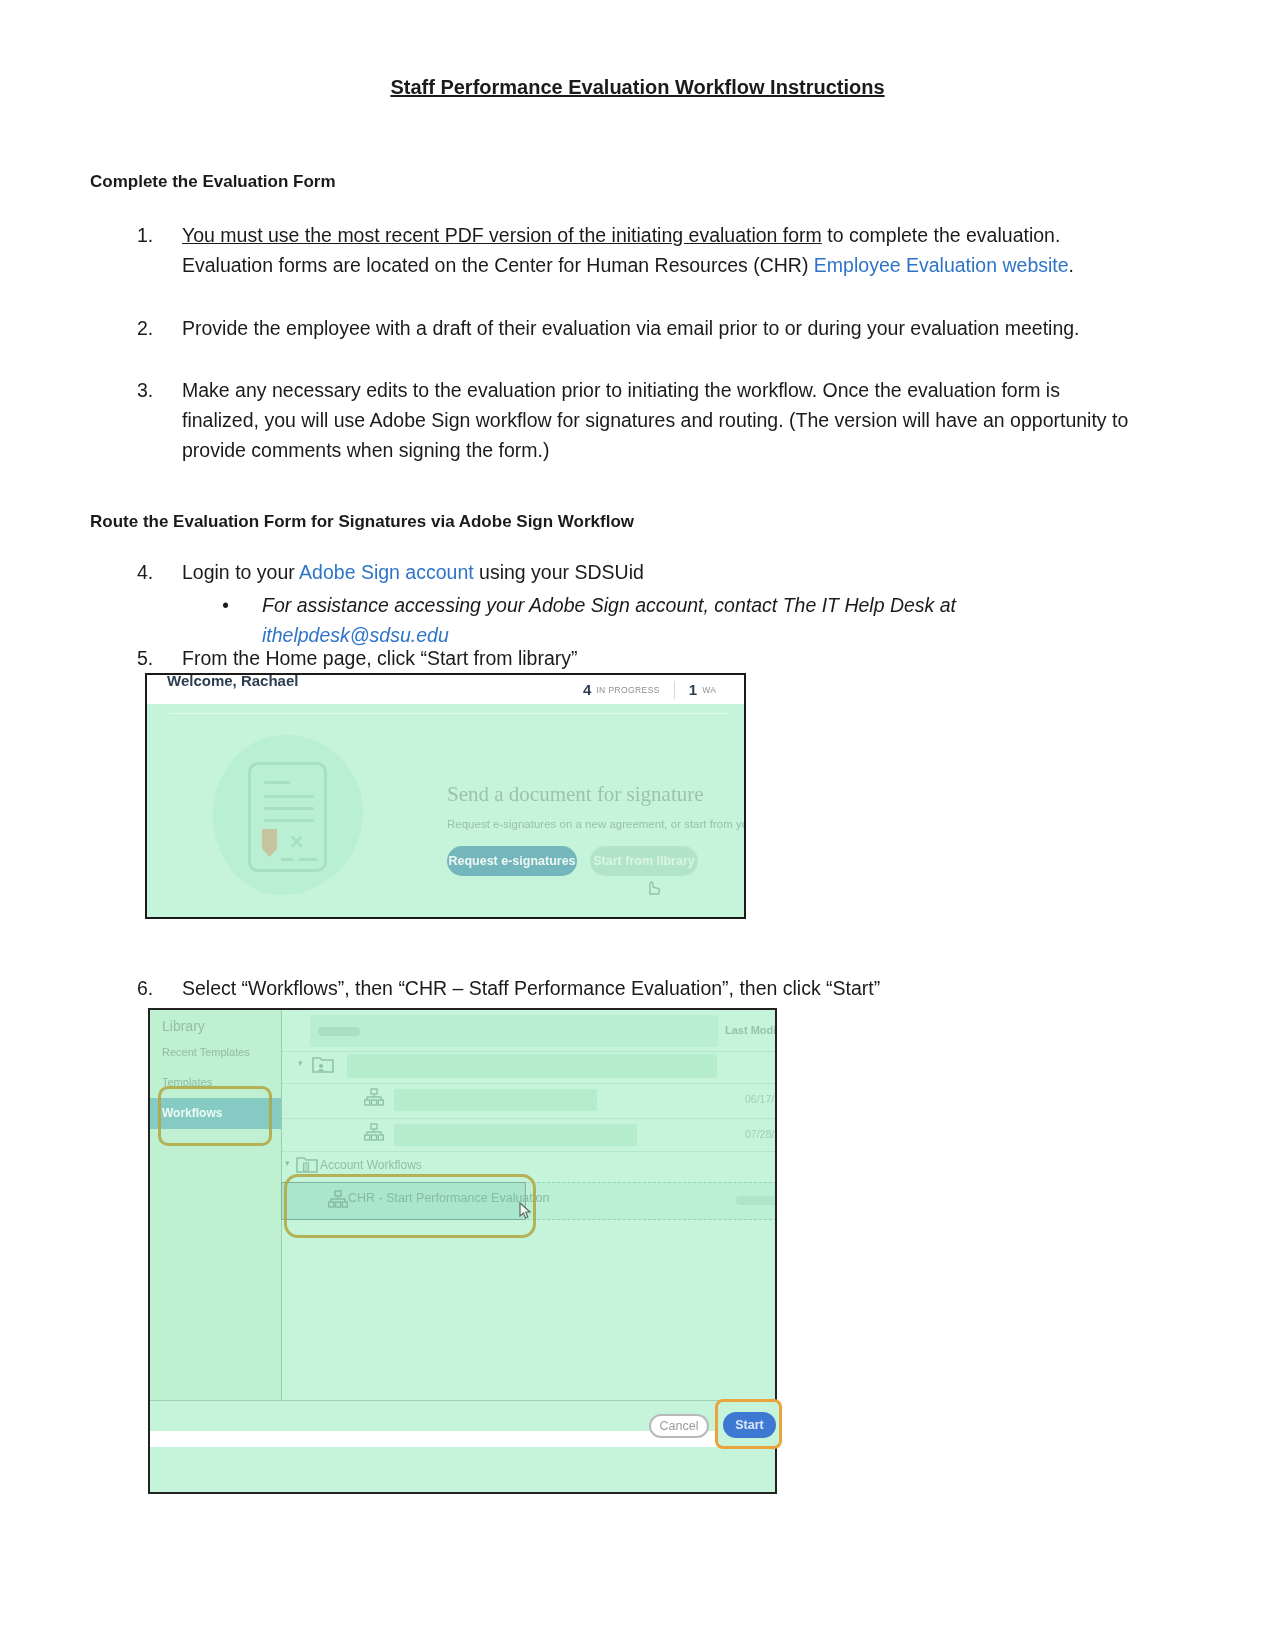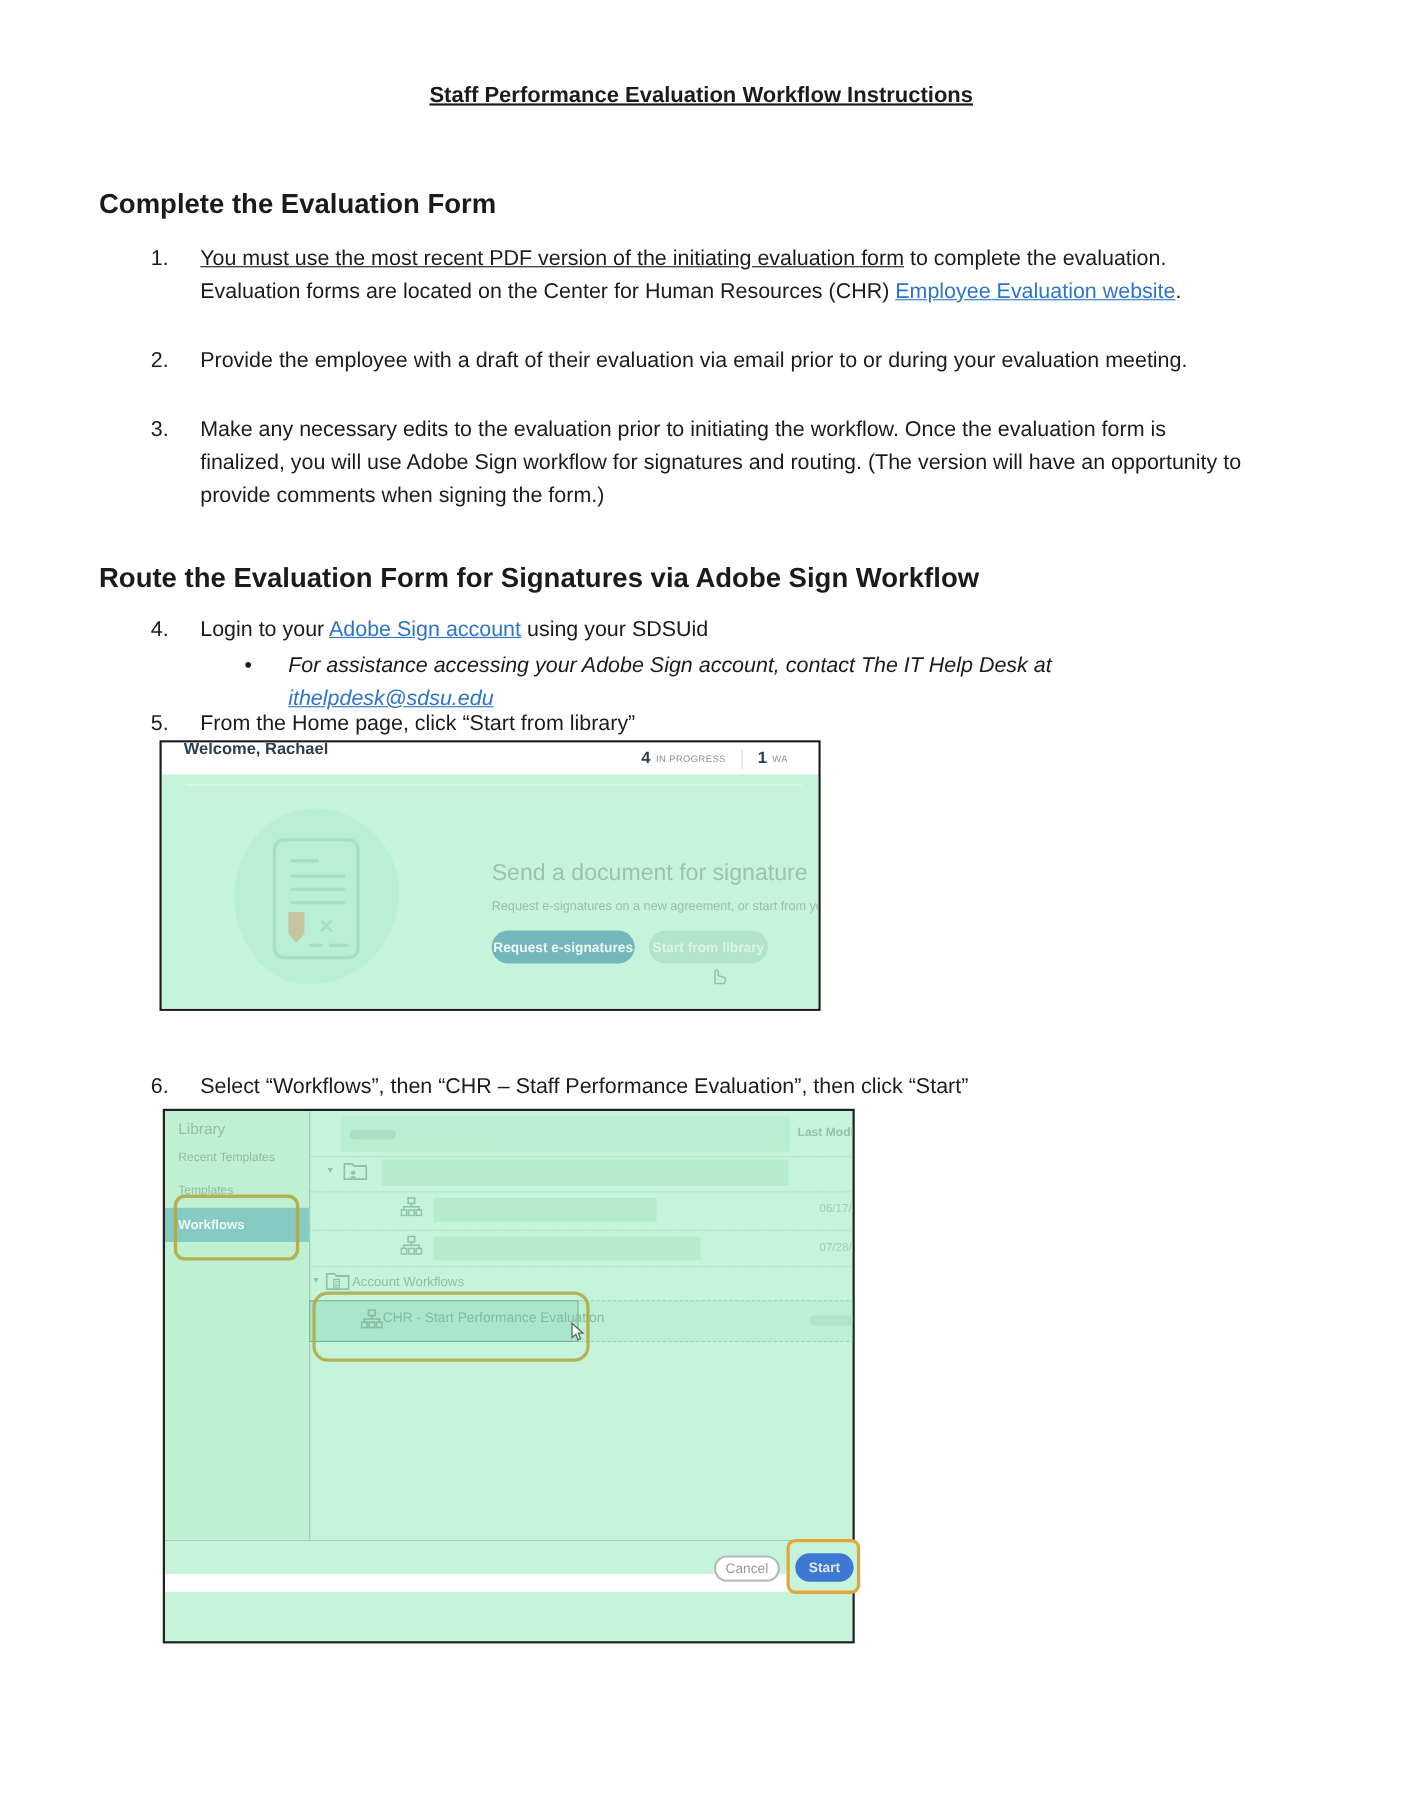--- a/index.html
+++ b/index.html
@@ -4,26 +4,26 @@
 <style>
   html,body{margin:0;padding:0;}
   body{
     width:1275px;height:1649px;position:relative;background:#ffffff;
     font-family:"Liberation Sans", sans-serif;color:#1b1b1b;overflow:hidden;
   }
   .abs{position:absolute;}
   
   .doc-title{top:76px;left:0;width:1275px;text-align:center;font-size:20px;font-weight:bold;}
   .doc-title span{text-decoration:underline;}
-  .sec-h{left:90px;font-size:25px;font-weight:bold;}
+  .sec-h{left:90px;font-size:17px;font-weight:bold;}
   .li{display:flex;font-size:19.5px;line-height:30px;}
   .li .num{width:45px;flex:none;}
   .li .txt{width:955px;}
   .u{text-decoration:underline;}
-  a.lnk{color:#2e74c9;text-decoration:underline;cursor:pointer;}
+  a.lnk{color:#2e74c9;cursor:pointer;}
   .it{font-style:italic;}
   
   .ss1{left:145px;top:673px;width:601px;height:246px;border:2px solid #1a1a1a;
        box-sizing:border-box;overflow:hidden;background:#ffffff;}
   .ss1-header{position:relative;height:29px;background:#ffffff;overflow:hidden;}
   .ss1-welcome{position:absolute;left:20px;top:-3px;font-size:15px;font-weight:bold;color:#2c3f52;}
   .ss1-stats{position:absolute;left:436px;top:0;height:29px;display:flex;align-items:center;}
   .stat-num{font-size:15px;font-weight:bold;color:#2c3f52;}
   .stat-label{font-size:8.5px;color:#8a8f94;letter-spacing:.4px;margin-left:5px;}
   .stat-sep{width:1px;height:18px;background:#d8d8d8;margin:0 14px;}
@@ -31,21 +31,21 @@
   .ss1-topline{position:absolute;left:22px;top:9px;width:560px;height:1px;background:rgba(255,255,255,0.5);}
   .blob{position:absolute;left:66px;top:31px;width:150px;height:160px;background:#b9efd2;
         border-radius:48% 52% 55% 45% / 50% 48% 52% 50%;}
   .doc-icon{position:absolute;left:101px;top:58px;width:79px;height:110px;border:3px solid #a6e0c2;
             border-radius:10px;box-sizing:border-box;}
   .doc-line{position:absolute;left:13px;height:3px;background:#a6e0c2;border-radius:2px;}
   .pen{position:absolute;left:11px;bottom:12px;width:15px;height:28px;background:#c9ba92;
        clip-path:polygon(0 0,100% 0,100% 70%,50% 100%,0 70%);opacity:.8;}
   .xmark{position:absolute;left:38px;bottom:16px;font-size:18px;color:#a6e0c2;font-weight:bold;}
   .dash{position:absolute;bottom:8px;height:3px;background:#a6e0c2;border-radius:2px;}
-  .hero-title{position:absolute;left:300px;top:78px;font-size:21px;color:#9dc3ad;}
+  .hero-title{position:absolute;left:300px;top:78px;font-size:21px;color:#9dc3ad;font-family:Liberation Serif, serif;}
   .hero-sub{position:absolute;left:300px;top:114px;font-size:11.5px;color:#9bbfa8;white-space:nowrap;}
   .pill{position:absolute;height:30px;border-radius:16px;font-size:12.5px;font-weight:bold;
         display:flex;align-items:center;justify-content:center;cursor:pointer;}
   .btn-request{left:300px;top:142px;width:130px;background:#73b7bd;color:#eef8f2;}
   .btn-library{left:443px;top:142px;width:108px;background:#b2e4c7;color:#d9f5e5;}
   
   .ss2{left:148px;top:1008px;width:629px;height:486px;border:2px solid #222222;
        box-sizing:border-box;overflow:hidden;background:#c5f4da;}
   .ss2-sidebar{position:absolute;left:0;top:0;width:131px;height:390px;background:#bff0d2;
                border-right:1px solid rgba(120,180,150,0.55);}

